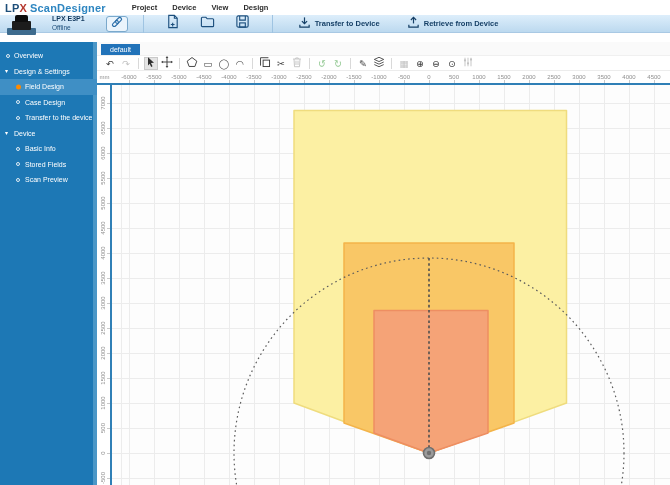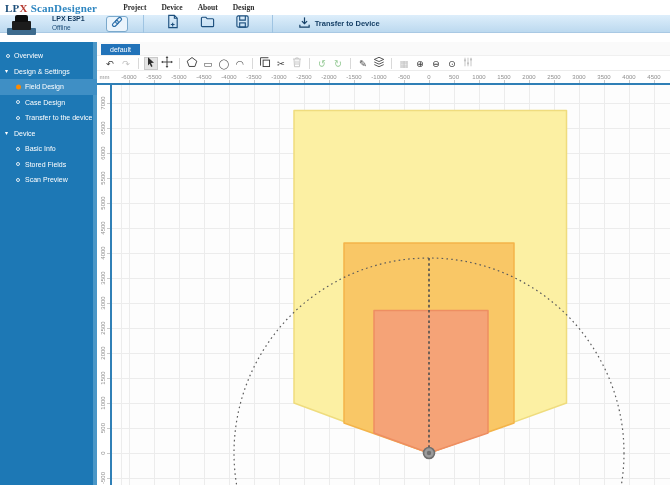--- a/index.html
+++ b/index.html
@@ -2,21 +2,21 @@
 <html><head>
 <meta charset="utf-8">
 <style>
   * { margin:0; padding:0; box-sizing:border-box; }
   html,body { width:670px; height:485px; overflow:hidden; }
   body { font-family:"Liberation Sans", sans-serif; background:#fff; }
   .app { position:relative; width:670px; height:485px; background:#fff; overflow:hidden; }
 
   
   .menubar { position:absolute; left:0; top:0; width:670px; height:15px; background:#fff;
-             display:flex; align-items:center;font-family:Liberation Serif, serif; }
+             display:flex; align-items:center; }
   .logo { display:flex; align-items:baseline; margin-left:5px; font-weight:bold; font-size:11px; letter-spacing:.2px; }
   .logo .lp { color:#1d4e79; }
   .logo .x  { color:#b5382f; }
   .logo .brand { color:#2e86c1; margin-left:3px; font-size:11px; }
   .menu-items { display:flex; margin-left:26px; gap:15px; }
   .menu-item { font-size:7.5px; font-weight:bold; color:#2b2b2b; cursor:default; }
 
   
   .devicebar { position:absolute; left:0; top:15px; width:670px; height:18px;
                background:linear-gradient(#ddeefb,#bcd9ef); border-bottom:1px solid #a9c9e4;
@@ -86,21 +86,21 @@
 
   <div class="menubar">
     <div class="logo">
       <span class="lp">LP</span>
         <span class="x">X</span>
       <span class="brand">ScanDesigner</span>
     </div>
     <div class="menu-items" id="menu-items">
         <span class="menu-item">Project</span>
         <span class="menu-item">Device</span>
-        <span class="menu-item">About</span>
+        <span class="menu-item">View</span>
         <span class="menu-item">Design</span>
       </div>
   </div>
 
   <div class="devicebar">
     <div class="devthumb">
       <div class="base"></div>
         <div class="body"></div>
         <div class="top"></div>
     </div>
@@ -143,20 +143,29 @@
     </div>
     <div class="vsep"></div>
     <div class="action">
       <span>
         <svg width="13" height="13" viewBox="0 0 14 14" fill="none" stroke="#153f66" stroke-width="1.3">
           <path d="M7 1.5v6.5"></path>
             <path d="M4.2 5.5 7 8.3 9.8 5.5"></path>
             <path d="M2 9.5v2.5h10V9.5"></path>
         </svg></span>
       <span class="lbl">Transfer to Device</span>
+    </div>
+    <div class="action">
+      <span>
+        <svg width="13" height="13" viewBox="0 0 14 14" fill="none" stroke="#153f66" stroke-width="1.3">
+          <path d="M7 8V1.5"></path>
+            <path d="M4.2 4.3 7 1.5 9.8 4.3"></path>
+            <path d="M2 9.5v2.5h10V9.5"></path>
+        </svg></span>
+      <span class="lbl">Retrieve from Device</span>
     </div>
   </div>
 
   <div class="sidebar" id="sidebar">
     <div class="sb-scroll"></div>
   <div class="sb-item lvl0">
         <span class="bullet b-circle"></span>
         <span class="txt">Overview</span>
       </div>
       <div class="sb-item lvl0">

